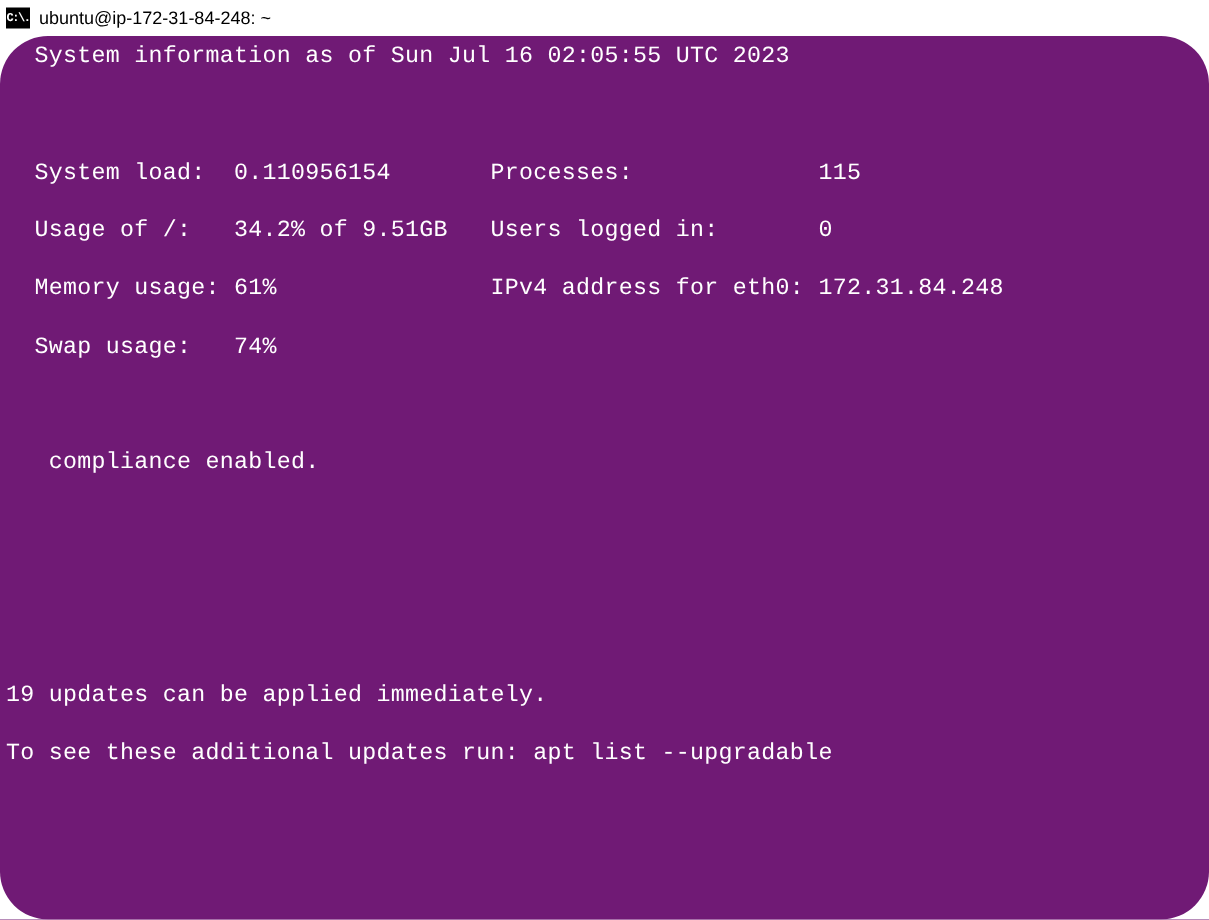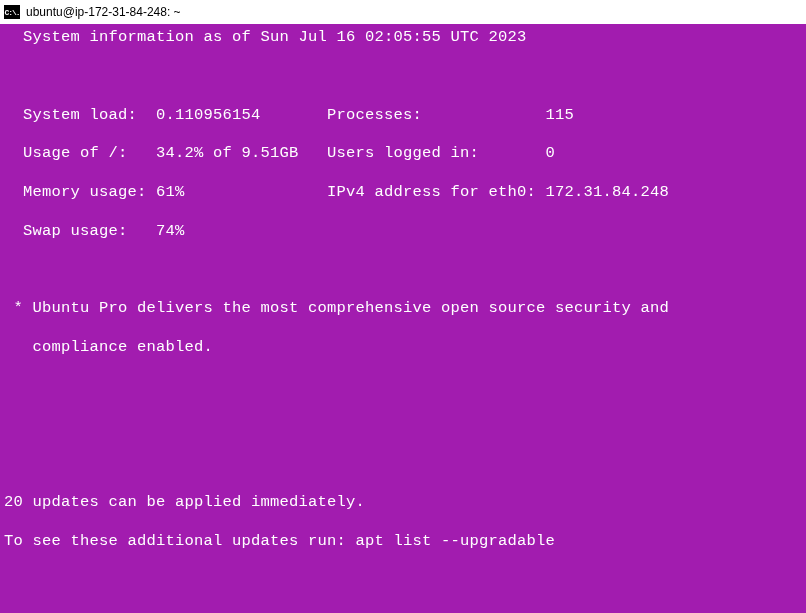--- a/index.html
+++ b/index.html
@@ -34,54 +34,54 @@
       justify-content: center;
       color: #fff;
       font-size: 8px;
       font-weight: bold;
       font-family: 'Courier New', monospace;
       letter-spacing: -1px;
     }
     .terminal {
       width: 100%;
       height: 589px;
-      background: #a21caf;
+      background: #701a75;
       color: #ffffff;
       padding: 4px 4px;
       font-size: 15.5px;
       line-height: 1.25;
       white-space: pre;
       overflow: hidden;
       letter-spacing: 0.2px;
+      border-radius: 32px;
     }
     .line {
       display: block;
     }
   </style>
 </head>
 <body>
 
 <div class="title-bar">
   <span class="title-icon">C:\.</span>
   <span>ubuntu@ip-172-31-84-248: ~</span>
 </div>
 
 <div class="terminal"><span class="line">  System information as of Sun Jul 16 02:05:55 UTC 2023</span>
 <span class="line"> </span>
 <span class="line">  System load:  0.110956154       Processes:             115</span>
 <span class="line">  Usage of /:   34.2% of 9.51GB   Users logged in:       0</span>
 <span class="line">  Memory usage: 61%               IPv4 address for eth0: 172.31.84.248</span>
 <span class="line">  Swap usage:   74%</span>
 <span class="line"> </span>
-<span class="line"> * Ubuntu Pro delivers the most comprehensive open source security and</span>
 <span class="line">   compliance enabled.</span>
 <span class="line"> </span>
 <span class="line"> </span>
 <span class="line"> </span>
-<span class="line">20 updates can be applied immediately.</span>
+<span class="line">19 updates can be applied immediately.</span>
 <span class="line">To see these additional updates run: apt list --upgradable</span>
 
 
 
 
 
 
 
 </div>
 

